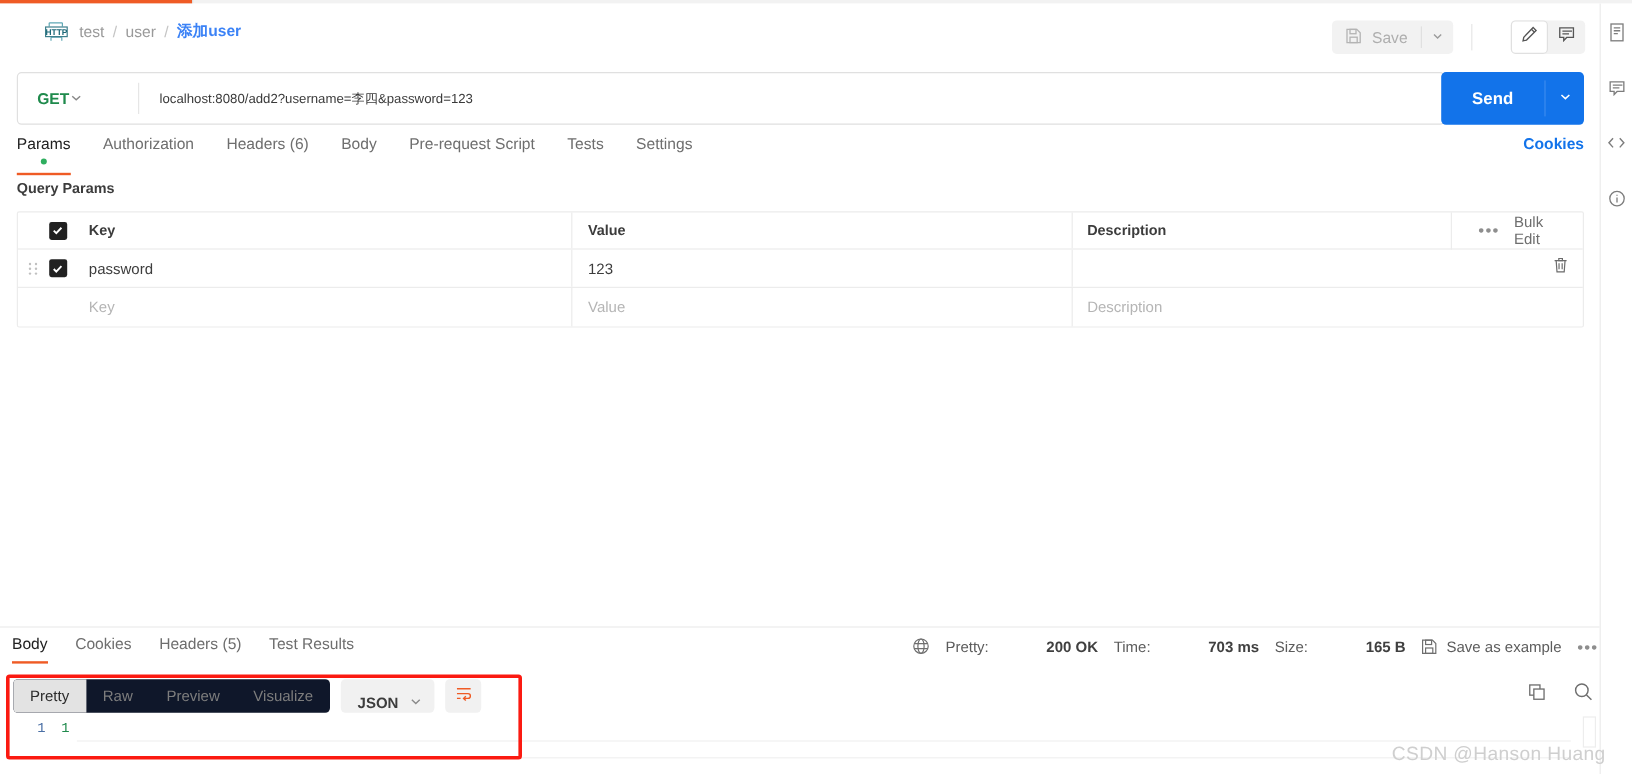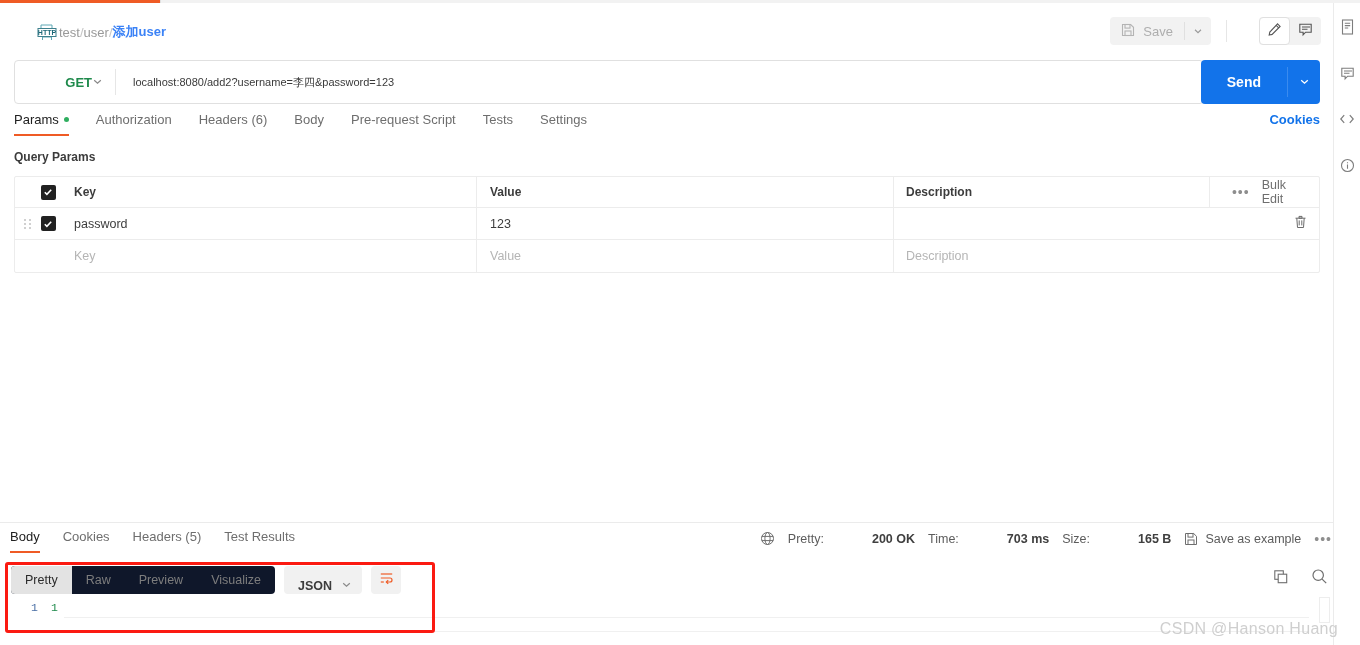--- a/index.html
+++ b/index.html
@@ -25,22 +25,22 @@
   .tabstrip .tabdiv {
     position:absolute; left:160px; top:0; width:1px; height:3px; background:#e1e1e1;
   }
 
   
   .hdr {
     position:absolute; top:3px; left:0; width:1333px; height:53px;
     background:#fff;
   }
   .breadcrumb {
-    position:absolute; left:16px; top:20px;
-    display:flex; align-items:center; gap:0;
+    position:absolute; left:16px; top:14px;
+    display:flex; align-items:center; gap:7px;
     font-size:13px; color:#6b6b6b;padding-left:21px;
   }
   .http-icon { width:20px; height:17px; position:relative; margin-right:2px; }
   .crumb { color:#9a9a9a; font-size:13px; }
   .crumb-sep { color:#c4c4c4; font-size:13px; }
   .crumb-active { color:#3b82f6; font-size:13px; font-weight:700; }
 
   
   .save-group {
     position:absolute; right:122px; top:14px;
@@ -76,21 +76,21 @@
   .rail-ic { width:20px; height:20px; display:flex; align-items:center; justify-content:center; color:#7d7d7d; }
 
   
   .urlrow { position:absolute; top:60px; left:14px; width:1306px; height:44px; }
   .url-input {
     position:absolute; left:0; top:0; width:1190px; height:44px;
     border:1px solid #e0e0e0; border-radius:4px; background:#fff;
     display:flex; align-items:center;
   }
   .method {
-    width:100px; height:100%; display:flex; align-items:center; justify-content:flex-end;
+    width:100px; height:100%; display:flex; align-items:center; justify-content:flex-start;
     padding:0 12px 0 16px; font-size:13px; font-weight:700; color:#1f8a4c;
   }
   .method .cv { color:#888; font-weight:400; }
   .url-div { width:1px; height:26px; background:#e6e6e6; }
   .url-text {
     flex:1; padding-left:17px; font-size:11px; color:#3a3a3a; white-space:nowrap; overflow:hidden;
   }
   .send-group {
     position:absolute; right:0; top:0; height:44px;
     display:flex; align-items:stretch; background:#1273ea; border-radius:4px; overflow:hidden;
@@ -101,21 +101,21 @@
 
   
   .reqtabs {
     position:absolute; top:112px; left:14px; width:1306px; height:28px;
     display:flex; align-items:flex-start;
   }
   .rtab {
     position:relative; font-size:13px; color:#6e6e6e; margin-right:27px;
     padding-bottom:9px; display:flex; align-items:center; gap:5px; white-space:nowrap;
   }
-  .rtab.active { color:#212121; }
+  .rtab.active { color:#212121;flex-direction:column; }
   .rtab.active::after {
     content:""; position:absolute; left:0; right:0; bottom:0; height:2px; background:#ef5b25;
   }
   .dot-green { width:5px; height:5px; border-radius:50%; background:#2fae5f; display:inline-block; }
   .cookies-link {
     position:absolute; right:0; top:0; font-size:13px; color:#1273ea; font-weight:700;
   }
 
   .sectionlabel {
     position:absolute; top:150px; left:14px; font-size:12px; font-weight:700; color:#3c3c3c;

